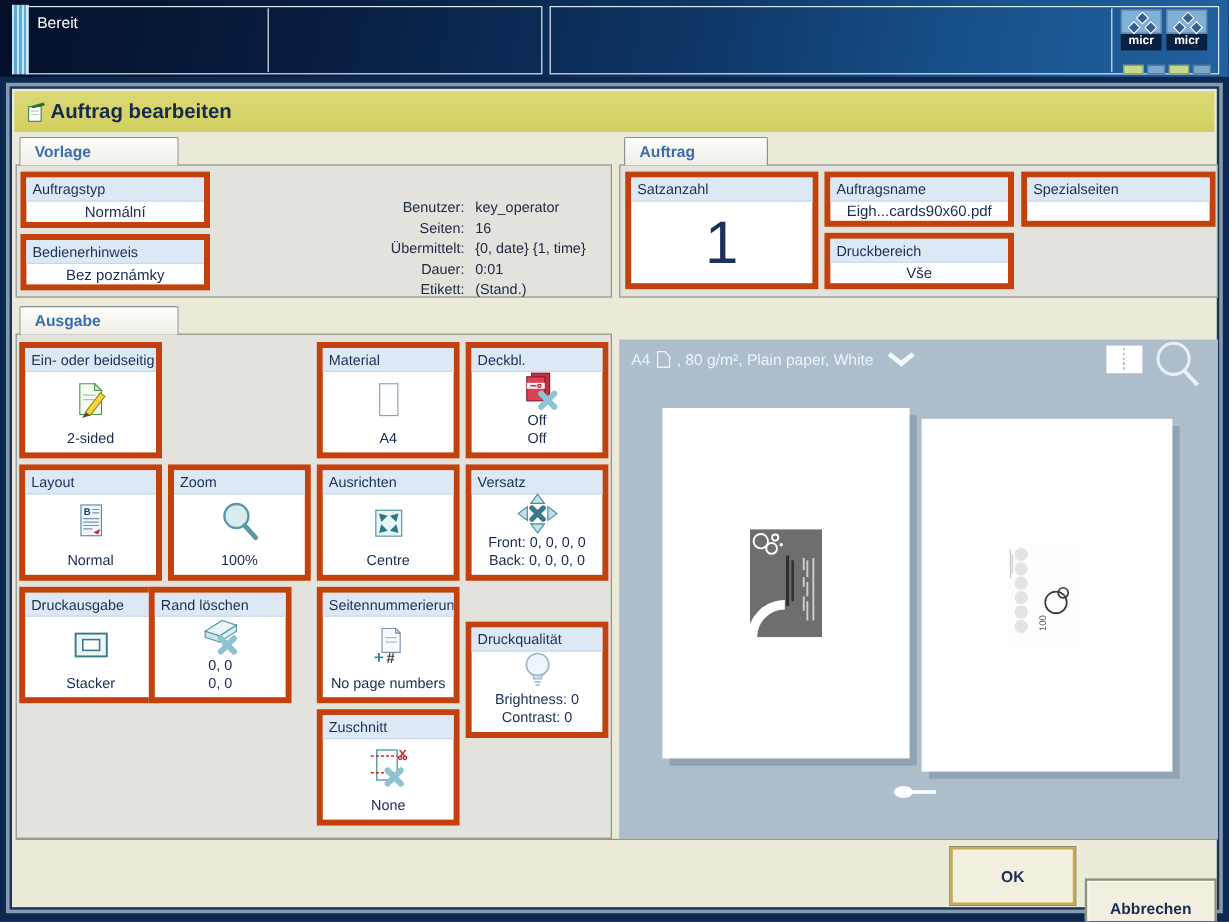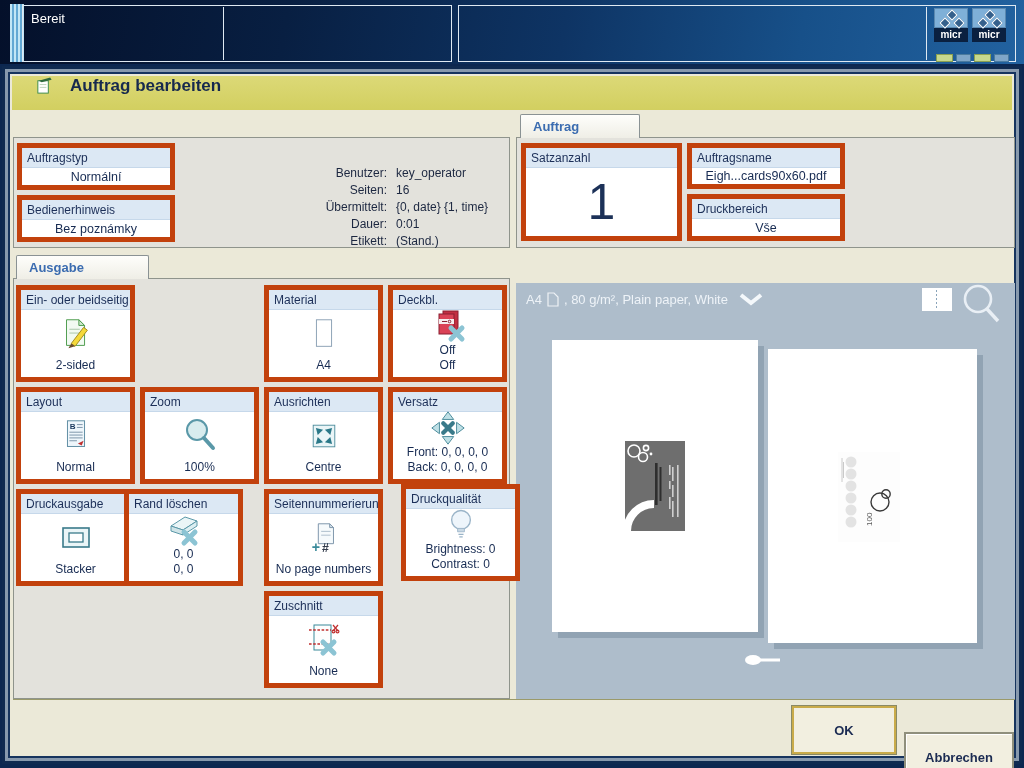--- a/index.html
+++ b/index.html
@@ -29,22 +29,22 @@
   #led1g{left:936px;} #led1b{left:956px;} #led2g{left:974px;} #led2b{left:994px;}
 
   
   .dlg-f1{position:absolute;left:2px;top:66px;width:1020px;height:698px;background:#0f2a50;}
   .dlg-f2{position:absolute;left:5px;top:69px;width:1014px;height:692px;background:#8799ad;}
   .dlg-f3{position:absolute;left:8px;top:72px;width:1008px;height:686px;background:#16345e;}
   .dlg-f4{position:absolute;left:10px;top:74px;width:1004px;height:682px;background:#ebe9d8;}
 
   
   .titlebar{position:absolute;left:12px;top:76px;width:1000px;height:34px;
-    background:linear-gradient(#dcd977,#d2cf60);display:flex;gap:16px;
-    padding-left:23px;box-sizing:border-box;}
+    background:linear-gradient(#dcd977,#d2cf60);display:flex;align-items:center;gap:2px;
+    padding-left:9px;box-sizing:border-box;}
   .title-text{font-size:17px;font-weight:bold;color:#16294e;}
 
   
   .tab{position:absolute;height:24px;background:linear-gradient(#fefefb,#efeee6);
     border:1px solid #8a9294;border-bottom:none;border-radius:2px 2px 0 0;
     display:flex;align-items:center;padding:0 12px;box-sizing:border-box;z-index:3;}
   .tab span{font-size:13px;font-weight:bold;color:#3b6cb0;}
   #tab-vorlage{left:16px;top:114px;width:133px;}
   #tab-auftrag{left:520px;top:114px;width:120px;}
   #tab-ausgabe{left:16px;top:255px;width:133px;}
@@ -142,20 +142,23 @@
       <svg width="19" height="19" viewBox="0 0 20 20">
         <rect x="3" y="5" width="11" height="13" fill="#ffffff" stroke="#3a8a4a"></rect>
         <line x1="5" y1="9" x2="12" y2="9" stroke="#bcd4bc"></line>
         <line x1="5" y1="12" x2="12" y2="12" stroke="#bcd4bc"></line>
         <path d="M4 5 L16 1.5 L17.5 4 L7 6.5 Z" fill="#2e6a3e"></path>
       </svg>
     </span>
     <span class="title-text">Auftrag bearbeiten</span>
   </div>
 
+  <div class="tab" id="tab-vorlage">
+    <span>Vorlage</span>
+  </div>
   <div class="pbody" id="pb-vorlage"></div>
 
   <div class="tile" id="t-auftragstyp" style="left:17px;top:143px;width:158px;height:47px;">
     <div class="tile-h">Auftragstyp</div>
     <div class="tile-val-solo">Normální</div>
   </div>
   <div class="tile" id="t-bedienerhinweis" style="left:17px;top:195px;width:158px;height:47px;">
     <div class="tile-h">Bedienerhinweis</div>
     <div class="tile-val-solo">Bez poznámky</div>
   </div>
@@ -192,20 +195,24 @@
     <div class="tile-h">Satzanzahl</div>
     <div class="big-num">1</div>
   </div>
   <div class="tile" style="left:687px;top:143px;width:158px;height:46px;">
     <div class="tile-h">Auftragsname</div>
     <div class="tile-val-solo">Eigh...cards90x60.pdf</div>
   </div>
   <div class="tile" style="left:687px;top:194px;width:158px;height:47px;">
     <div class="tile-h">Druckbereich</div>
     <div class="tile-val-solo">Vše</div>
+  </div>
+  <div class="tile" style="left:851px;top:143px;width:162px;height:46px;">
+    <div class="tile-h">Spezialseiten</div>
+    <div class="tile-val-solo"></div>
   </div>
 
   <div class="tab" id="tab-ausgabe">
     <span>Ausgabe</span>
   </div>
   <div class="pbody" id="pb-ausgabe"></div>
 
   <div class="tile" style="left:16px;top:285px;width:119px;height:97px;">
     <div class="tile-h">Ein- oder beidseitig</div>
     <div class="tile-icon">
@@ -354,21 +361,21 @@
         <path d="M26 4l4 4h-4z" fill="#dce8f0" stroke="#7a92a8"></path>
         <line x1="17" y1="12" x2="27" y2="12" stroke="#aabccA"></line>
         <line x1="17" y1="16" x2="27" y2="16" stroke="#aabcca"></line>
         <text x="7" y="34" font-size="15" font-weight="bold" fill="#3a8a9a">+</text>
         <text x="18" y="34" font-size="13" font-weight="bold" fill="#333c4c">#</text>
       </svg>
     </div>
     <div class="tile-val">No page numbers</div>
   </div>
 
-  <div class="tile" style="left:388px;top:484px;width:119px;height:97px;margin-left:13px;">
+  <div class="tile" style="left:388px;top:518px;width:119px;height:97px;">
     <div class="tile-h">Druckqualität</div>
     <div class="tile-icon">
       <svg width="34" height="36" viewBox="0 0 40 42">
         <circle cx="20" cy="15" r="11" fill="#eef5fb" stroke="#9ab4c8" stroke-width="1.6"></circle>
         <path d="M16 25h8v4h-8z" fill="#c8d8e4" stroke="#9ab4c8"></path>
         <line x1="17" y1="32" x2="23" y2="32" stroke="#9ab4c8" stroke-width="1.5"></line>
         <line x1="18" y1="35" x2="22" y2="35" stroke="#9ab4c8" stroke-width="1.5"></line>
       </svg>
     </div>
     <div class="tile-val">Brightness: 0

